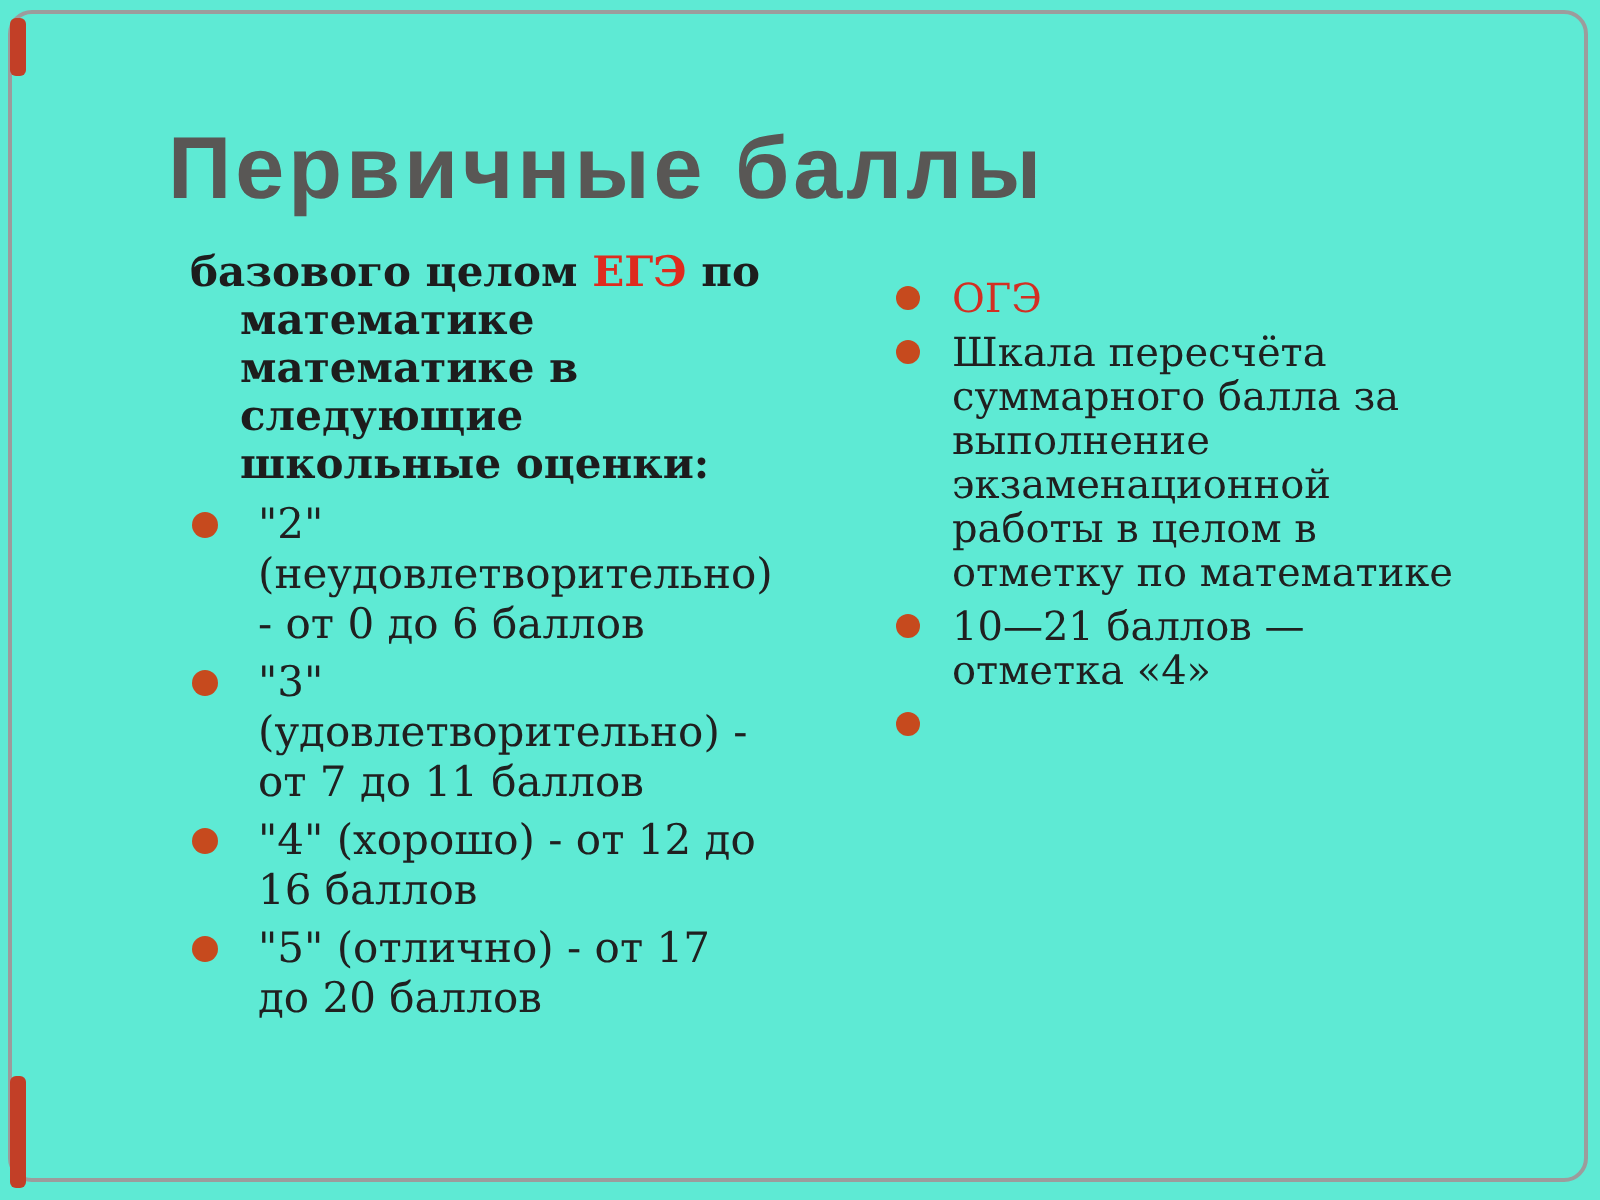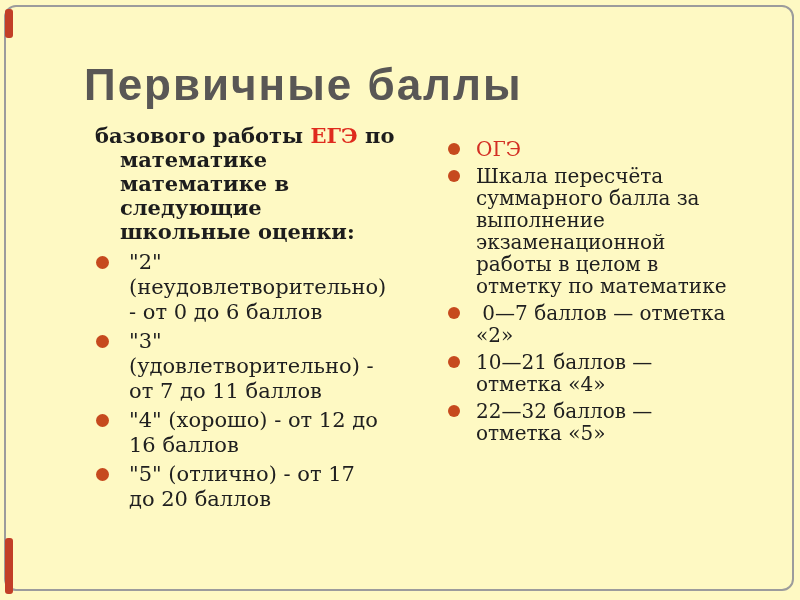--- a/index.html
+++ b/index.html
@@ -1,20 +1,20 @@
 <!DOCTYPE html>
 <html><head>
 <meta charset="utf-8">
 <style>
   html, body { margin: 0; padding: 0; background: #ffffff; }
   .slide {
     position: relative;
     width: 800px;
     height: 600px;
-    background: #fef9c3;
+    background: #5eead4;
     overflow: hidden;
     font-family: "DejaVu Serif", serif;
     color: #202020;
   }
   .frame {
     position: absolute;
     left: 4px; top: 5px; right: 6px; bottom: 9px;
     border: 2px solid #9c9c9c;
     border-radius: 12px;
     pointer-events: none;
@@ -93,31 +93,30 @@
 <body>
 
 <div class="slide">
   <div class="frame"></div>
   <div class="accent-dash top"></div>
   <div class="accent-dash bottom"></div>
 
   <h1 class="title">Первичные баллы</h1>
 
   <div class="col col-left">
-    <p class="intro"><span>базового работы </span><span class="red-bold">ЕГЭ</span><span> по математике математике в следующие школьные оценки:</span></p>
+    <p class="intro"><span>базового целом </span><span class="red-bold">ЕГЭ</span><span> по математике математике в следующие школьные оценки:</span></p>
     <ul class="blist">
       <li><span class="bullet"></span><span class="li-text">"2" (неудовлетворительно) - от 0 до 6 баллов</span></li>
       <li><span class="bullet"></span><span class="li-text">"3" (удовлетворительно) - от 7 до 11 баллов</span></li>
       <li><span class="bullet"></span><span class="li-text">"4" (хорошо) - от 12 до 16 баллов</span></li>
       <li><span class="bullet"></span><span class="li-text">"5" (отлично) - от 17 до 20 баллов</span></li>
     </ul>
   </div>
 
   <div class="col col-right">
     <ul class="blist">
       <li class="red-item"><span class="bullet"></span><span class="li-text">ОГЭ</span></li>
       <li><span class="bullet"></span><span class="li-text">Шкала пересчёта суммарного балла за выполнение экзаменационной работы в целом в отметку по математике</span></li>
-      <li><span class="bullet"></span><span class="li-text"> 0—7 баллов — отметка «2»</span></li>
       <li><span class="bullet"></span><span class="li-text">10—21 баллов — отметка «4»</span></li>
-      <li><span class="bullet"></span><span class="li-text">22—32 баллов — отметка «5»</span></li>
+      <li><span class="bullet"></span></li>
     </ul>
   </div>
 </div>
 
 </body></html>

